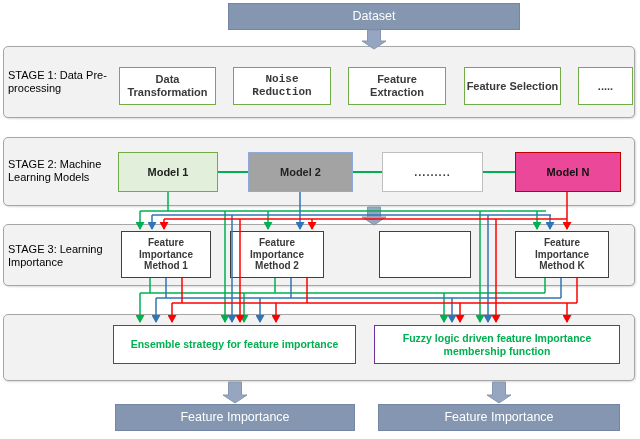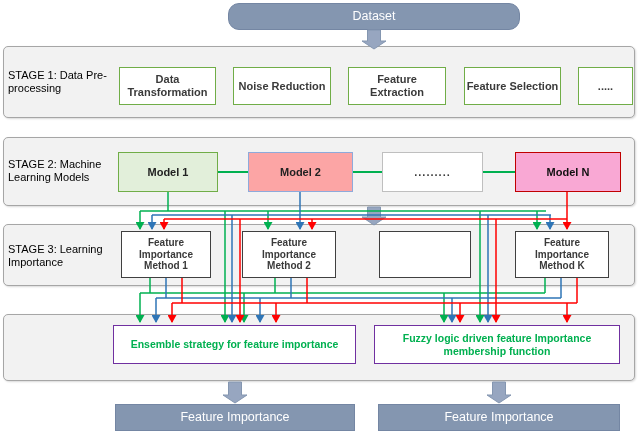--- a/index.html
+++ b/index.html
@@ -23,56 +23,56 @@
   .box{
     position:absolute;display:flex;align-items:center;justify-content:center;
     text-align:center;background:#fff;box-sizing:border-box;line-height:1.15;
     z-index:2;color:#3a3a3a;
   }
   .slab{
     background:#8496b0;color:#fff;font-size:12.5px;border:1px solid #7486a3;
   }
   .gborder{border:1.5px solid #70ad47;font-size:11px;font-weight:600;}
   .m1{background:#e2efda;border:1.5px solid #70ad47;font-weight:bold;font-size:11px;color:#222;}
-  .m2{background:#fca5a5;border:1.5px solid #8eaadb;font-weight:bold;font-size:11px;color:#222;}
+  .m2{background:#a3a3a3;border:1.5px solid #8eaadb;font-weight:bold;font-size:11px;color:#222;}
   .mdots{background:#fff;border:1px solid #bfbfbf;font-size:11px;font-weight:bold;letter-spacing:1px;}
-  .mn{background:#f9a8d4;border:1.5px solid #c00000;font-weight:bold;font-size:11px;color:#111;}
+  .mn{background:#ec4899;border:1.5px solid #c00000;font-weight:bold;font-size:11px;color:#111;}
   .fibox{border:1.5px solid #404040;font-size:10px;font-weight:600;}
   .fusion{border:1.5px solid #7030a0;color:#00b050;font-weight:bold;font-size:10.5px;padding:0 10px;}
   svg.overlay{position:absolute;left:0;top:0;z-index:4;pointer-events:none;}
 </style>
 </head>
 <body>
 
 <div class="canvas">
 
   <div class="band band1"></div>
   <div class="band band2"></div>
   <div class="band band3"></div>
   <div class="band band4"></div>
 
   <div class="stage-label" style="top:69px;">STAGE 1: Data Pre-processing</div>
   <div class="stage-label" style="top:158px;">STAGE 2: Machine Learning Models</div>
   <div class="stage-label" style="top:243px;">STAGE 3: Learning Importance</div>
 
-  <div class="box slab" style="left:228px;top:3px;width:292px;height:27px;border-radius:11px;">Dataset</div>
+  <div class="box slab" style="left:228px;top:3px;width:292px;height:27px;">Dataset</div>
 
   <div class="box gborder" style="left:119px;top:67px;width:97px;height:38px;">Data Transformation</div>
-  <div class="box gborder" style="left:233px;top:67px;width:98px;height:38px;">Noise Reduction</div>
+  <div class="box gborder" style="left:233px;top:67px;width:98px;height:38px;font-family:Liberation Mono, monospace;">Noise Reduction</div>
   <div class="box gborder" style="left:348px;top:67px;width:98px;height:38px;text-align:center;">Feature Extraction</div>
   <div class="box gborder" style="left:464px;top:67px;width:97px;height:38px;">Feature Selection</div>
   <div class="box gborder" style="left:578px;top:67px;width:55px;height:38px;">.....</div>
 
   <div class="box m1" style="left:118px;top:152px;width:100px;height:40px;">Model 1</div>
   <div class="box m2" style="left:248px;top:152px;width:105px;height:40px;">Model 2</div>
   <div class="box mdots" style="left:382px;top:152px;width:101px;height:40px;">.........</div>
   <div class="box mn" style="left:515px;top:152px;width:106px;height:40px;">Model N</div>
 
   <div class="box fibox" style="left:121px;top:231px;width:90px;height:47px;">Feature Importance Method 1</div>
-  <div class="box fibox" style="left:242px;top:231px;width:94px;height:47px;">Feature Importance Method 2</div>
+  <div class="box fibox" style="left:230px;top:231px;width:94px;height:47px;">Feature Importance Method 2</div>
   <div class="box fibox" style="left:379px;top:231px;width:92px;height:47px;"></div>
   <div class="box fibox" style="left:515px;top:231px;width:94px;height:47px;">Feature Importance Method K</div>
 
   <div class="box fusion" style="left:113px;top:325px;width:243px;height:39px;">Ensemble strategy for feature importance</div>
   <div class="box fusion" style="left:374px;top:325px;width:246px;height:39px;">Fuzzy logic driven feature Importance membership function</div>
 
   <div class="box slab" style="left:115px;top:404px;width:240px;height:27px;">Feature Importance</div>
   <div class="box slab" style="left:378px;top:404px;width:242px;height:27px;">Feature Importance</div>
 
   <svg class="overlay" width="640" height="439" viewBox="0 0 640 439">

